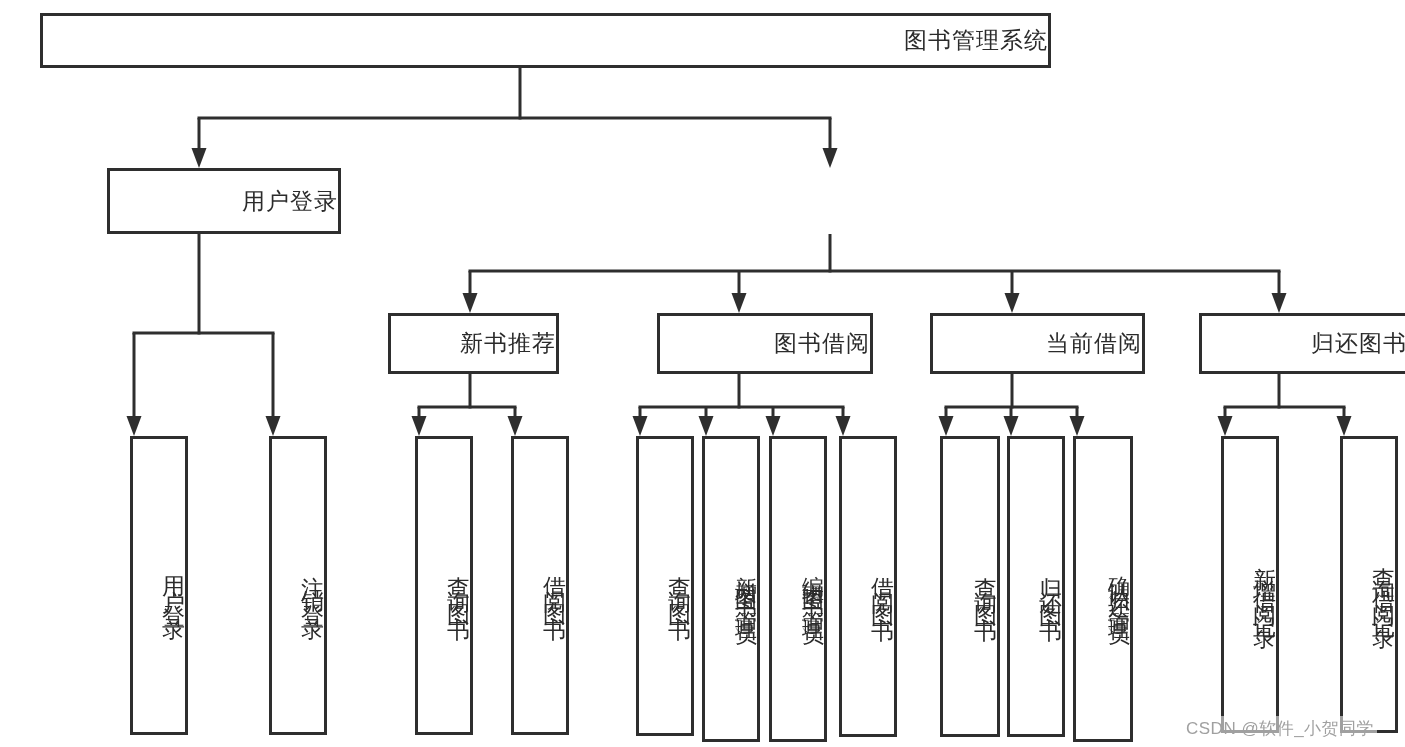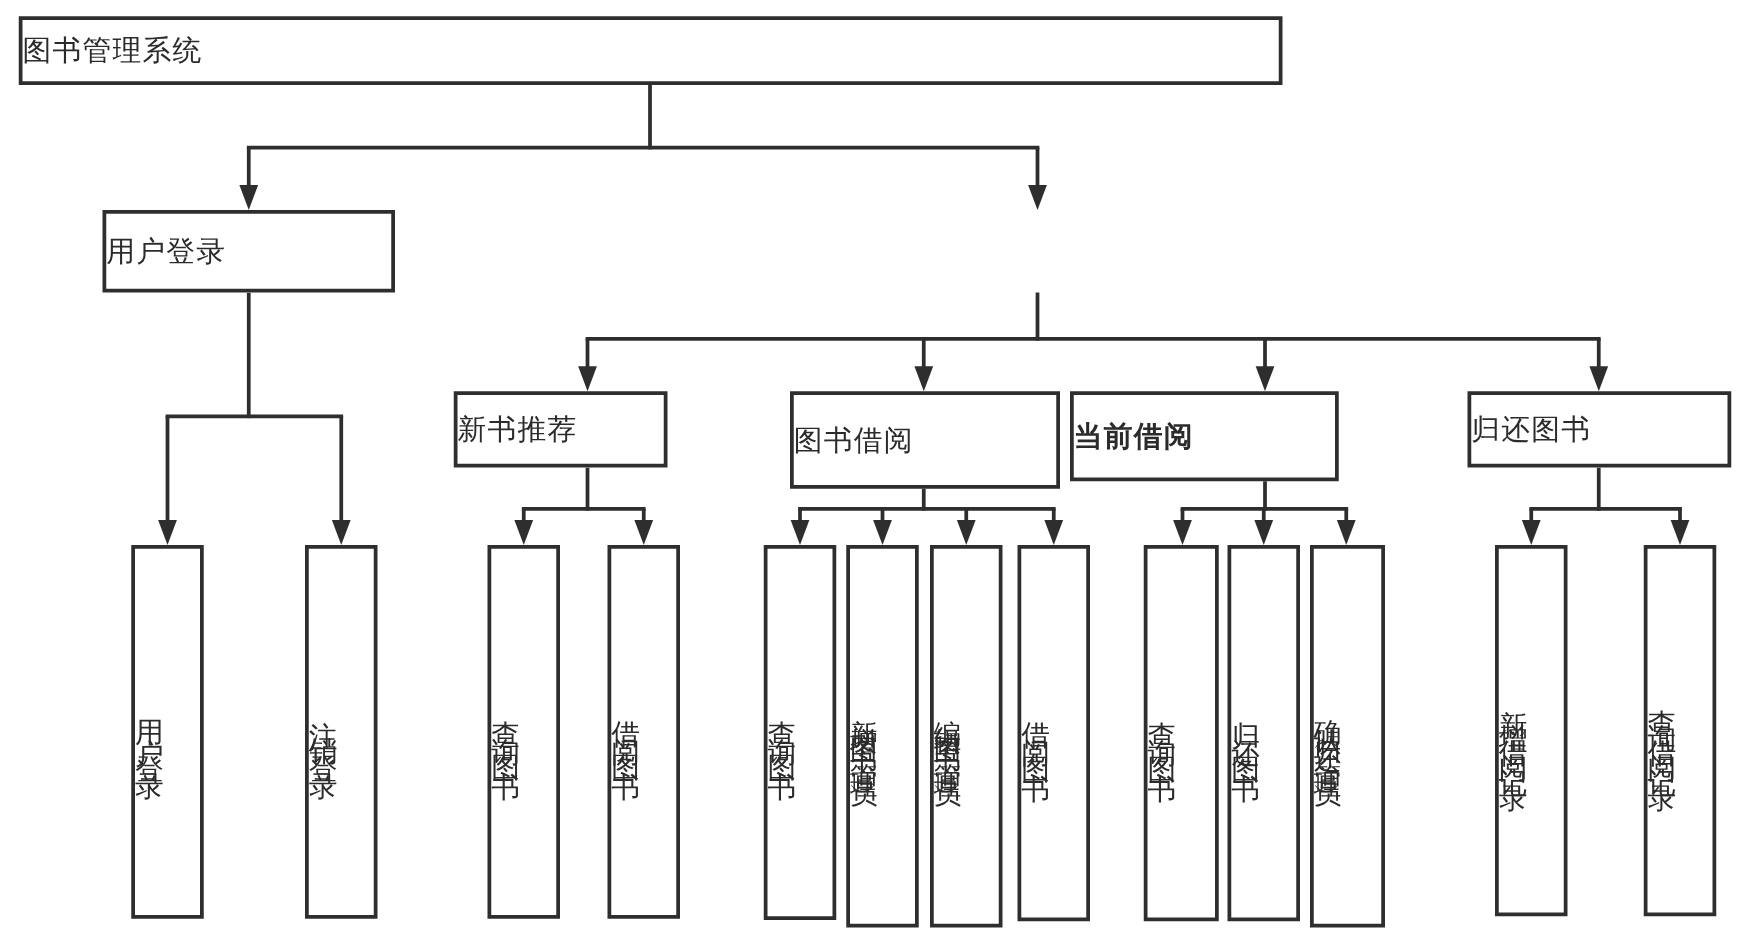--- a/index.html
+++ b/index.html
@@ -24,21 +24,22 @@
     height: 747px;
     pointer-events: none;
   }
   .node {
     position: absolute;
     box-sizing: border-box;
     border: 3px solid #2e2e2e;
     background: #ffffff;
     display: flex;
     align-items: center;
-    justify-content: flex-start;
+    justify-content: flex-end;
+    margin-left: 25px;
   }
   .hnode span {
     font-size: 23px;
     letter-spacing: 1px;
     color: #2b2b2b;
     white-space: nowrap;
   }
   .vnode span {
     writing-mode: vertical-rl;
     text-orientation: mixed;
@@ -130,24 +131,24 @@
     <span>图书管理系统</span>
   </div>
 
   <div class="node hnode" style="left:82px; top:168px; width:234px; height:66px;">
     <span>用户登录</span>
   </div>
 
   <div class="node hnode" style="left:363px; top:313px; width:171px; height:61px;">
     <span>新书推荐</span>
   </div>
-  <div class="node hnode" style="left:632px; top:313px; width:216px; height:78px;">
+  <div class="node hnode" style="left:632px; top:313px; width:216px; height:61px;">
     <span>图书借阅</span>
   </div>
-  <div class="node hnode" style="left:856px; top:313px; width:215px; height:72px;font-weight:bold;">
+  <div class="node hnode" style="left:905px; top:313px; width:215px; height:61px;">
     <span>当前借阅</span>
   </div>
   <div class="node hnode" style="left:1174px; top:313px; width:211px; height:61px;">
     <span>归还图书</span>
   </div>
 
   <div class="node vnode" style="left:105px; top:436px; width:58px; height:299px;">
     <span>用户登录</span>
   </div>
   <div class="node vnode" style="left:244px; top:436px; width:58px; height:299px;">
@@ -184,14 +185,15 @@
     <span>确认归还（管理员）</span>
   </div>
 
   <div class="node vnode mid" style="left:1196px; top:436px; width:58px; height:297px;">
     <span>新增借阅记录</span>
   </div>
   <div class="node vnode mid" style="left:1315px; top:436px; width:58px; height:297px;">
     <span>查询借阅记录</span>
   </div>
 
+  <div class="watermark">CSDN @软件_小贺同学</div>
 
 </div>
 
 </body></html>

